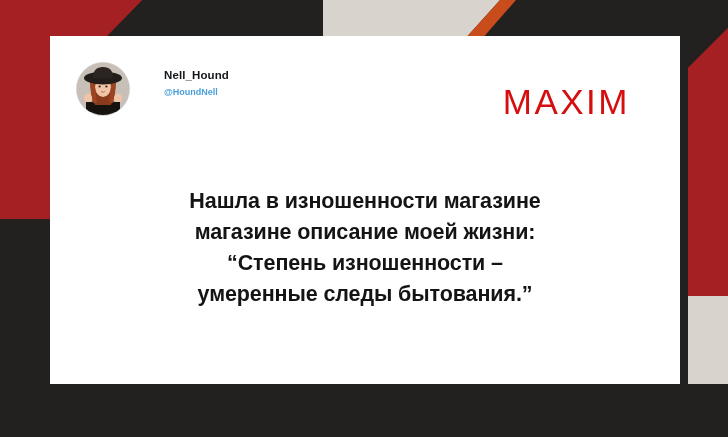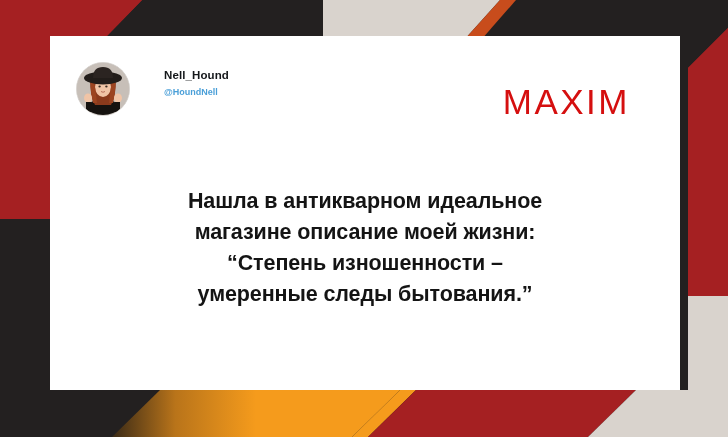--- a/index.html
+++ b/index.html
@@ -2,21 +2,21 @@
 <html><head>
 <meta charset="utf-8">
 <style>
   html,body{margin:0;padding:0;}
   body{
     width:728px;height:437px;overflow:hidden;
     font-family:"Liberation Sans", sans-serif;
     background:#232020;
     position:relative;
   }
-  #stage{position:absolute;inset:0;width:728px;height:437px;overflow:hidden;}
+  #stage{position:absolute;inset:0;width:728px;height:384px;overflow:hidden;}
   #bg{position:absolute;inset:0;}
   #bg svg{display:block;}
 
   
   .card{
     position:absolute;
     left:50px;top:36px;
     width:630px;height:354px;
     background:#ffffff;
     box-sizing:border-box;
@@ -170,20 +170,20 @@
 
       <div class="who">
         <div class="uname">Nell_Hound</div>
         <div class="handle">@HoundNell</div>
       </div>
 
       <div class="brand">MAXIM</div>
     </div>
 
     <div class="quote">
-      <div>Нашла в антикварном идеальное</div>
+      <div>Нашла в изношенности магазине</div>
       <div>магазине описание моей жизни:</div>
       <div>“Степень изношенности –</div>
       <div>умеренные следы бытования.”</div>
     </div>
 
   </div>
 </div>
 
 </body></html>

